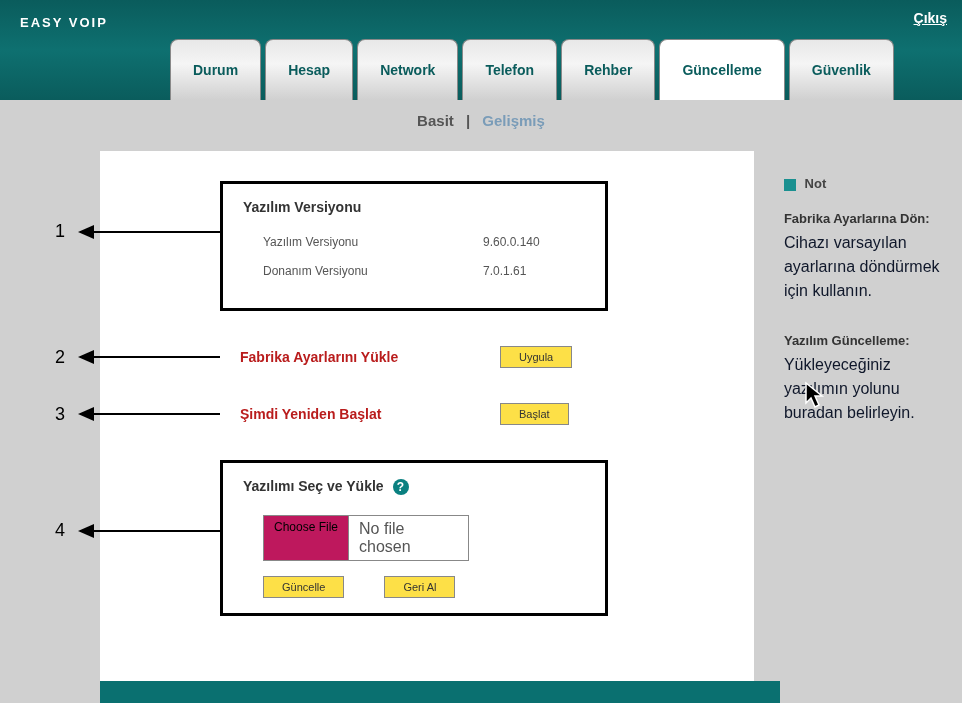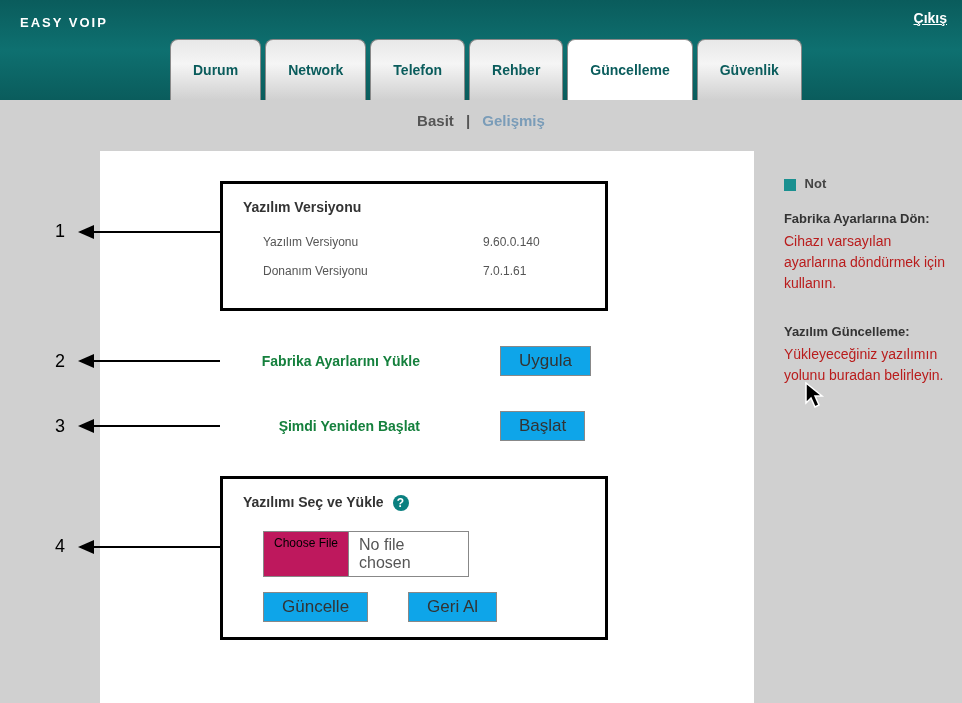--- a/index.html
+++ b/index.html
@@ -152,29 +152,28 @@
     }
     .action-row {
       display: flex;
       align-items: center;
       margin-left: 120px;
       gap: 80px;
     }
     .action-label {
       font-size: 14px;
       font-weight: bold;
-      color: #15803d;
+      color: #b91c1c;
       width: 180px;
-      text-align: right;
     }
     .btn {
-      background: #0ea5e9;
+      background: #fde047;
       border: 1px solid #888;
       padding: 4px 18px;
-      font-size: 17px;
+      font-size: 11px;
       cursor: pointer;
       color: #333;
     }
     .upload-title {
       font-size: 14px;
       font-weight: bold;
       color: #333;
       margin-bottom: 20px;
     }
     .help-icon {
@@ -232,22 +231,22 @@
       height: 12px;
       background: #1a9090;
       margin-right: 5px;
       vertical-align: middle;
     }
     .note-title {
       font-weight: bold;
       margin-bottom: 5px;
     }
     .note-text {
-      font-size: 14px;
-      color: #b91c1c;
+      font-size: 16px;
+      color: #0f172a;
       line-height: 1.5;
       margin-bottom: 30px;
     }
     .cursor-icon {
       position: absolute;
       top: 230px;
       left: 20px;
     }
     .footer-bar {
       background: #0a7070;
@@ -263,20 +262,21 @@
 </head>
 <body>
 
 <div class="header">
   <div class="logout-link">Çıkış</div>
   <div class="logo">
     <div class="logo-sub">EASY VOIP</div>
   </div>
   <div class="tabs">
     <div class="tab">Durum</div>
+    <div class="tab">Hesap</div>
     <div class="tab">Network</div>
     <div class="tab">Telefon</div>
     <div class="tab">Rehber</div>
     <div class="tab active">Güncelleme</div>
     <div class="tab">Güvenlik</div>
   </div>
 </div>
 
 <div class="sub-header">
   <span class="sub-link">Basit</span>

